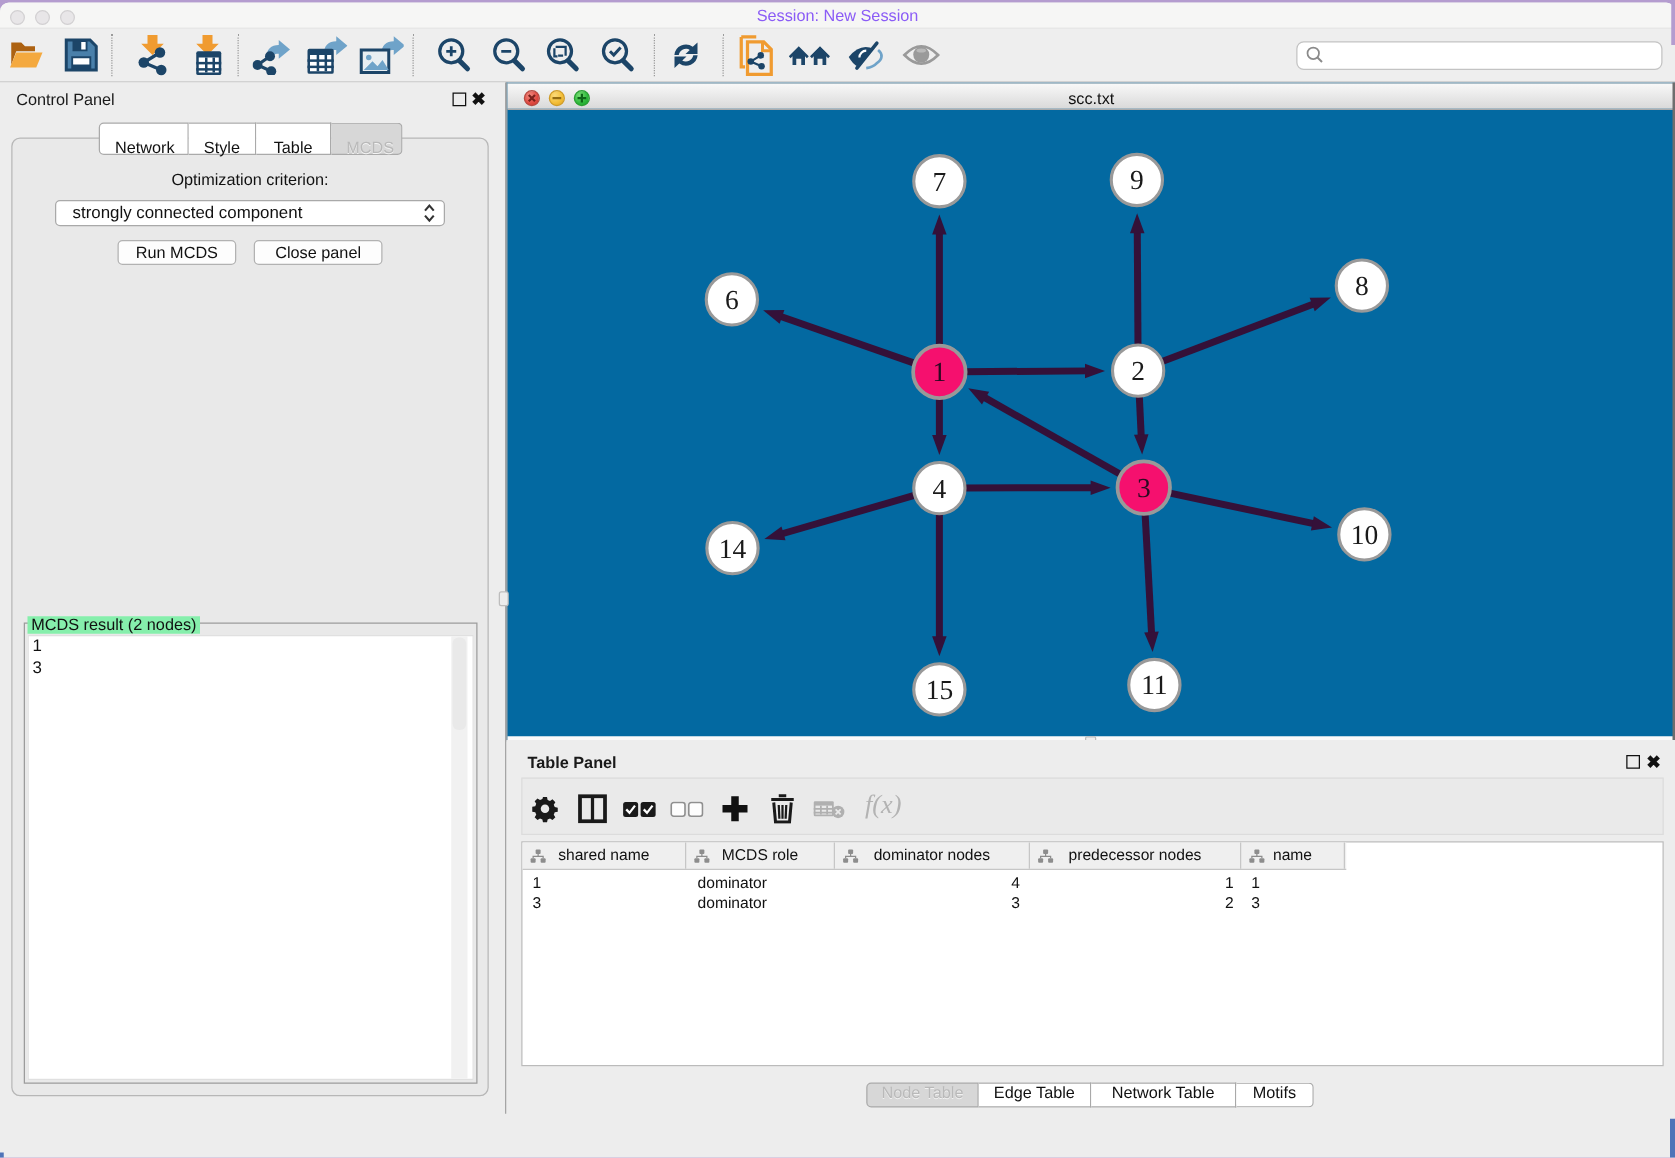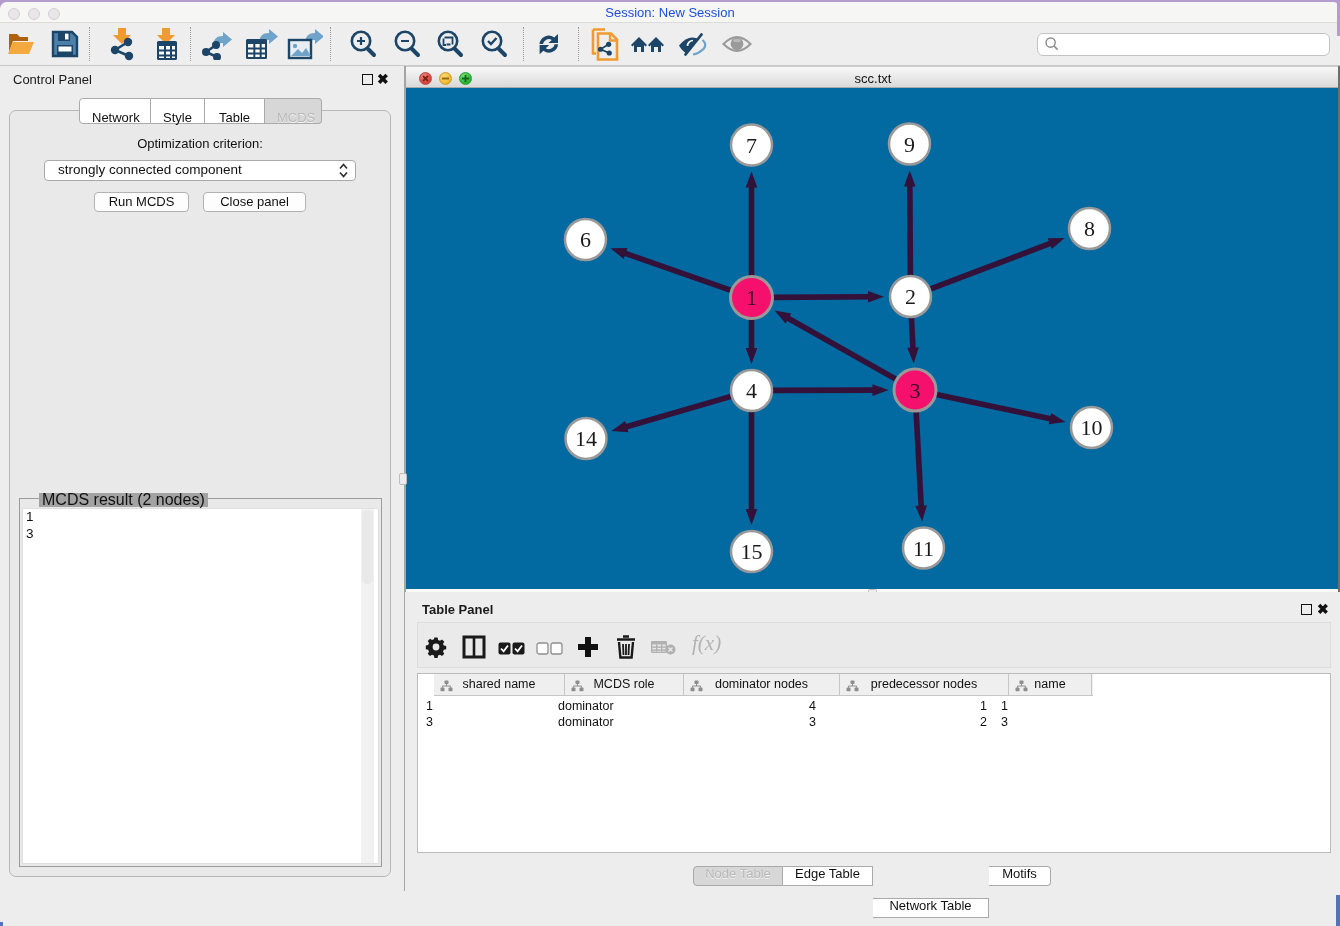--- a/index.html
+++ b/index.html
@@ -5,21 +5,21 @@
   html,body{margin:0;padding:0;width:1340px;height:926px;overflow:hidden;
     font-family:"Liberation Sans",sans-serif;background:#b49ccf;}
   .abs{position:absolute;}
   #win{position:absolute;left:0;top:2px;width:1340px;height:924px;background:#ededed;
     border-radius:7px 7px 0 0;overflow:hidden;}
   #titlebar{position:absolute;left:0;top:0;width:1340px;height:20px;background:#f6f6f5;
     border-bottom:1px solid #dcdcdc;border-radius:7px 7px 0 0;}
   .tl{position:absolute;top:6px;width:12px;height:12px;border-radius:50%;
     background:#e8e6e8;border:1px solid #d2d0d2;box-sizing:border-box;}
   #wintitle{position:absolute;top:3px;left:0;width:1340px;text-align:center;
-    font-size:13px;color:#1d4ed8;}
+    font-size:13px;color:#8b5cf6;}
   #toolbar{position:absolute;left:0;top:21px;width:1340px;height:42px;background:#eeeeee;
     border-bottom:1px solid #c9c9c9;}
   .tsep{position:absolute;top:4px;height:34px;width:0;border-left:1px dotted #9a9a9a;}
   .ticon{position:absolute;top:5px;}
   #searchbox{position:absolute;left:1037px;top:10px;width:291px;height:21px;background:#fff;
     border:1px solid #c3c3c3;border-radius:6px;}
   
   #cpanel{position:absolute;left:0;top:64px;width:404px;height:827px;background:#ededed;}
   .phead{font-size:13px;color:#1a1a1a;}
   .flticon{position:absolute;width:9px;height:9px;border:1.6px solid #111;background:transparent;}
@@ -41,21 +41,21 @@
     background:linear-gradient(#f8f8f8,#d9d9d9);border-bottom:1px solid #ababab;
     box-sizing:border-box;border-top:1px solid #cfcfcf;}
   .tfl{position:absolute;top:5px;width:13px;height:13px;border-radius:50%;box-sizing:border-box;}
   .tfl svg{display:block;margin:0 auto;}
   
   #tpanel{position:absolute;left:405px;top:590px;width:935px;height:299px;background:#ededed;}
   #tbltoolbar{position:absolute;left:12px;top:30px;width:914px;height:46px;background:#eaeaea;
     border:1px solid #dcdcdc;box-sizing:border-box;}
   #tblarea{position:absolute;left:12px;top:81px;width:914px;height:180px;background:#fff;
     border:1px solid #bbb;box-sizing:border-box;}
-  #tblhead{position:absolute;left:16px;top:0;width:659px;height:22px;background:#efefef;
+  #tblhead{position:absolute;left:0;top:0;width:659px;height:22px;background:#efefef;
     border-bottom:1px solid #c6c6c6;box-sizing:border-box;}
   .hcell{position:absolute;top:0;height:21px;border-right:1px solid #c6c6c6;box-sizing:border-box;
     font-size:12.5px;color:#111;text-align:center;line-height:21px;}
   .rcell{position:absolute;font-size:12.5px;color:#111;height:16px;line-height:16px;}
   .btab{box-sizing:border-box;border:1px solid #a9a9a9;border-left:none;font-size:13px;
     background:#fff;color:#111;height:20px;line-height:14px;text-align:center;font-weight:500;}
   
   #statusbar{position:absolute;left:0;top:889px;width:1340px;height:35px;background:#ededed;
     border-top:1px solid #c9c9c9;}
 </style>
@@ -208,21 +208,21 @@
 <div style="position:absolute;left:13px;top:1px;font-size:13.5px;color:#111;">strongly connected component</div>
 <svg style="position:absolute;right:6px;top:2px;" width="11" height="15" viewBox="0 0 11 15">
 <path d="M2 5.5 L5.5 1.5 L9 5.5" fill="none" stroke="#333" stroke-width="1.7"></path>
 <path d="M2 9.5 L5.5 13.5 L9 9.5" fill="none" stroke="#333" stroke-width="1.7"></path>
         </svg>
       </div>
 <div style="position:absolute;left:0;top:70px;width:400px;text-align:center;font-size:13px;color:#111;">Optimization criterion:</div>
 <div class="btn" style="left:94px;top:126px;width:95px;height:20px;line-height:18px;">Run MCDS</div>
 <div class="btn" style="left:203px;top:126px;width:103px;height:20px;line-height:18px;">Close panel</div>
 <div style="position:absolute;left:19px;top:432px;width:363px;height:369px;border:1px solid #9c9c9c;box-sizing:border-box;">
-<div style="position:absolute;left:19px;top:-6px;background:#a3a3a3;padding:0 3px;font-size:16px;color:#111;line-height:14px;">MCDS result (2 nodes)</div>
+<div style="position:absolute;left:2px;top:-6px;background:#86efac;padding:0 3px;font-size:13px;color:#111;line-height:14px;">MCDS result (2 nodes)</div>
 <div style="position:absolute;left:2px;top:9px;right:2px;bottom:2px;background:#fff;border:1px solid #e0e0e0;">
 <div style="position:absolute;left:3px;top:0px;font-size:13.5px;color:#111;line-height:16.5px;">1<br>3</div>
 <div style="position:absolute;right:4px;top:0;width:13px;height:100%;background:#f1f1f1;">
 <div style="position:absolute;left:1px;top:1px;width:11px;height:74px;background:#e9e9e9;border-radius:5px;"></div>
           </div>
 </div>
       </div>
     </div>
   <div id="netframe">
       <div id="nettitle">
@@ -402,21 +402,21 @@
         <div class="rcell" style="left:583px;top:24px;">1</div>
         <div class="rcell" style="left:8px;top:40px;">3</div>
         <div class="rcell" style="left:140px;top:40px;">dominator</div>
         <div class="rcell" style="left:250px;top:40px;width:148px;text-align:right;">3</div>
         <div class="rcell" style="left:406px;top:40px;width:163px;text-align:right;">2</div>
         <div class="rcell" style="left:583px;top:40px;">3</div>
       </div>
 <div class="tabstrip" style="left:288px;top:274px;position:absolute;">
 <div class="btab" style="width:90px;border-left:1px solid #a9a9a9;border-radius:4px 0 0 4px;background:#d7d7d7;color:#b9b9b9;text-shadow:0 1px 0 #f2f2f2;">Node Table</div>
 <div class="btab" style="width:90px;">Edge Table</div>
-<div class="btab" style="width:116px;margin-top:32px;">Network Table</div>
+<div class="btab" style="width:116px;">Network Table</div>
 <div class="btab" style="width:62px;border-radius:0 4px 4px 0;">Motifs</div>
 </div>
     </div>
 </div>
 <div class="abs" style="left:1337px;top:0;width:3px;height:36px;background:#b49ccf;"></div>
 <div class="abs" style="left:1336px;top:895px;width:4px;height:31px;background:#4f74b8;"></div>
 <div class="abs" style="left:0;top:922px;width:3px;height:4px;background:#4f74b8;"></div>
 <div class="abs" style="left:404px;top:66px;width:1px;height:825px;background:#a5a5a5;"></div>
 <div class="abs" style="left:399px;top:473px;width:6px;height:10px;background:#ececec;border:1px solid #bdbdbd;border-radius:2px;"></div>
 

